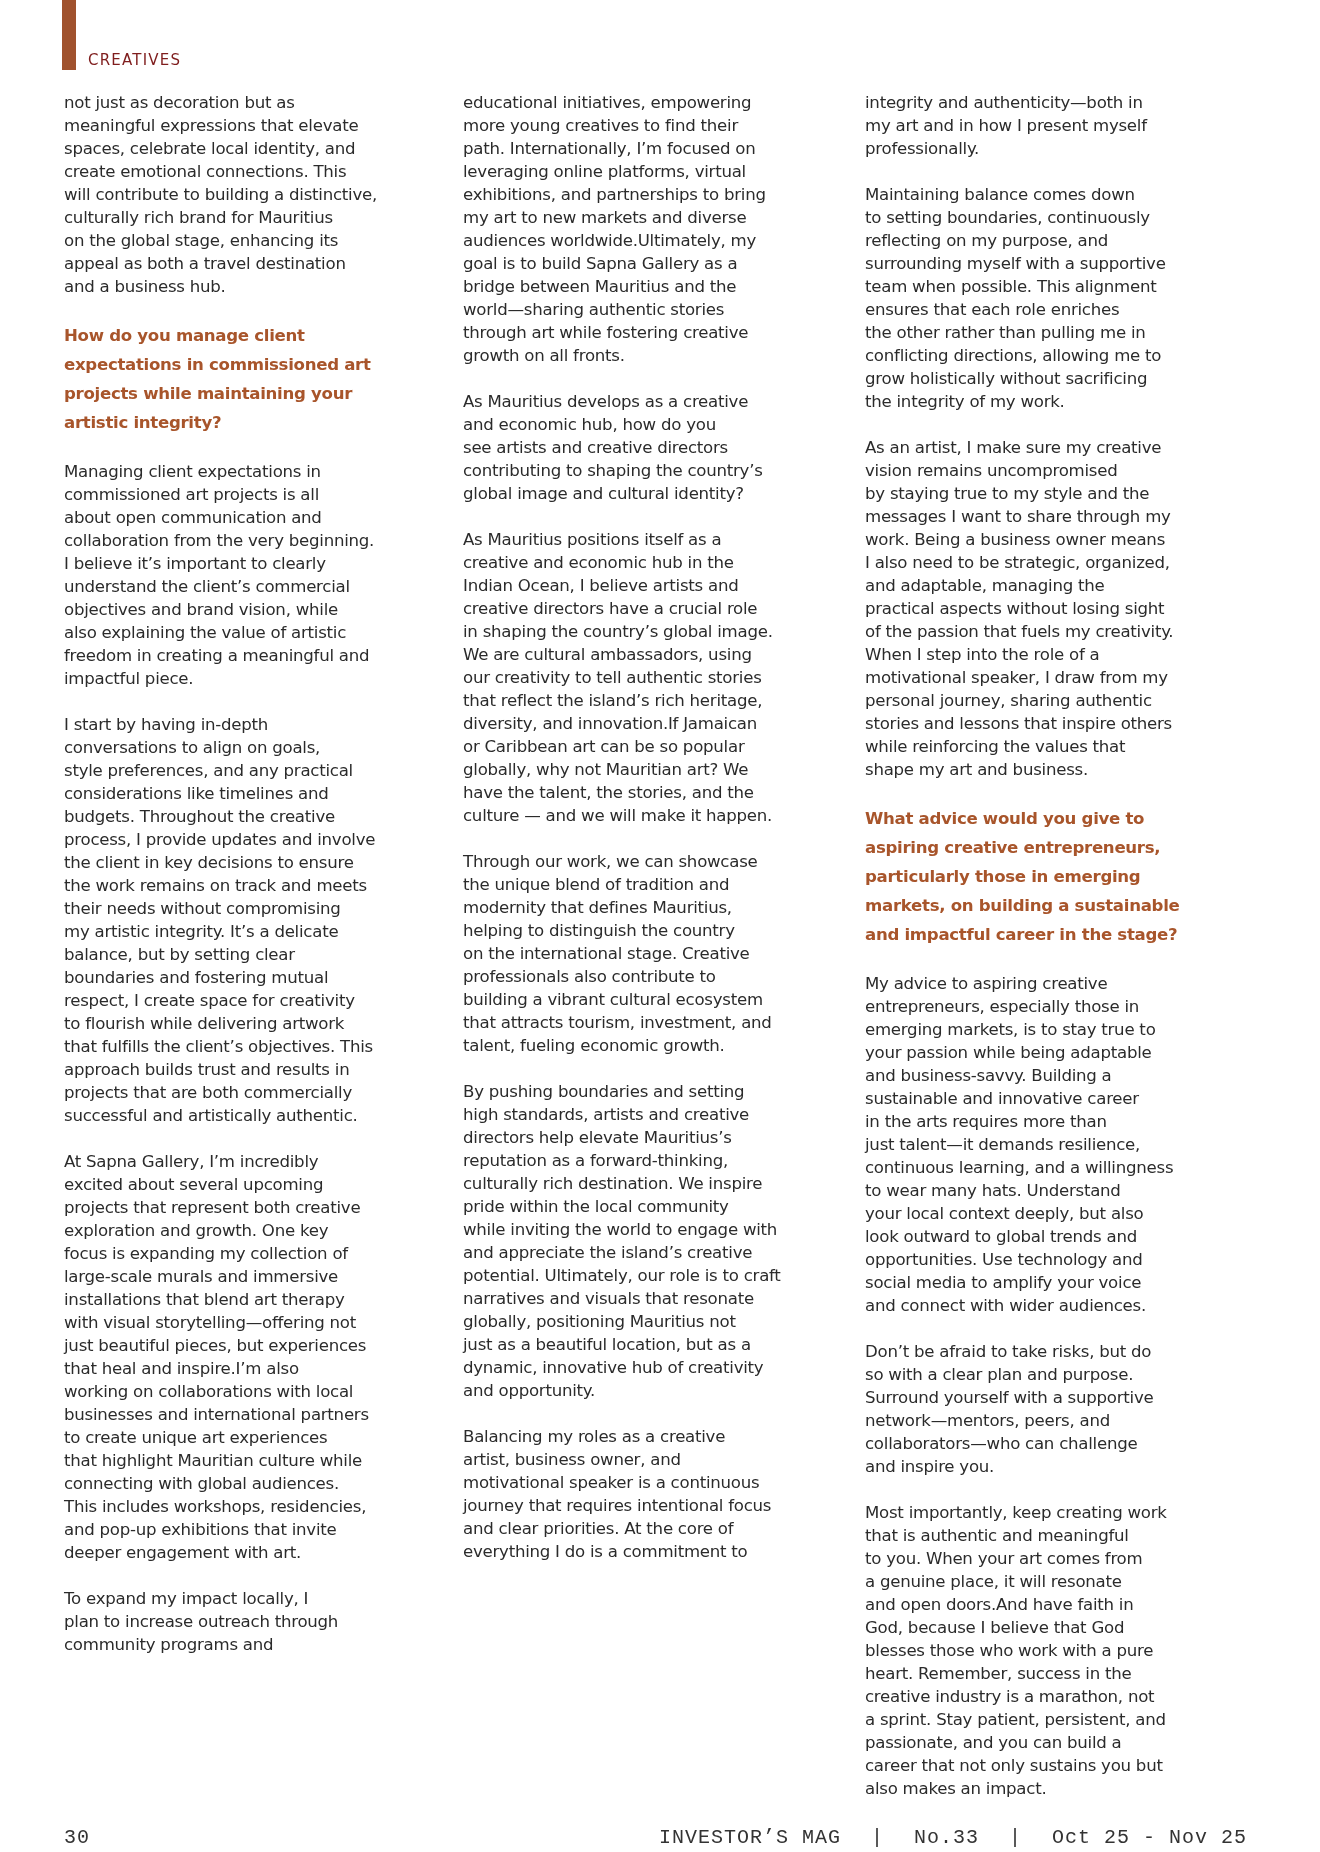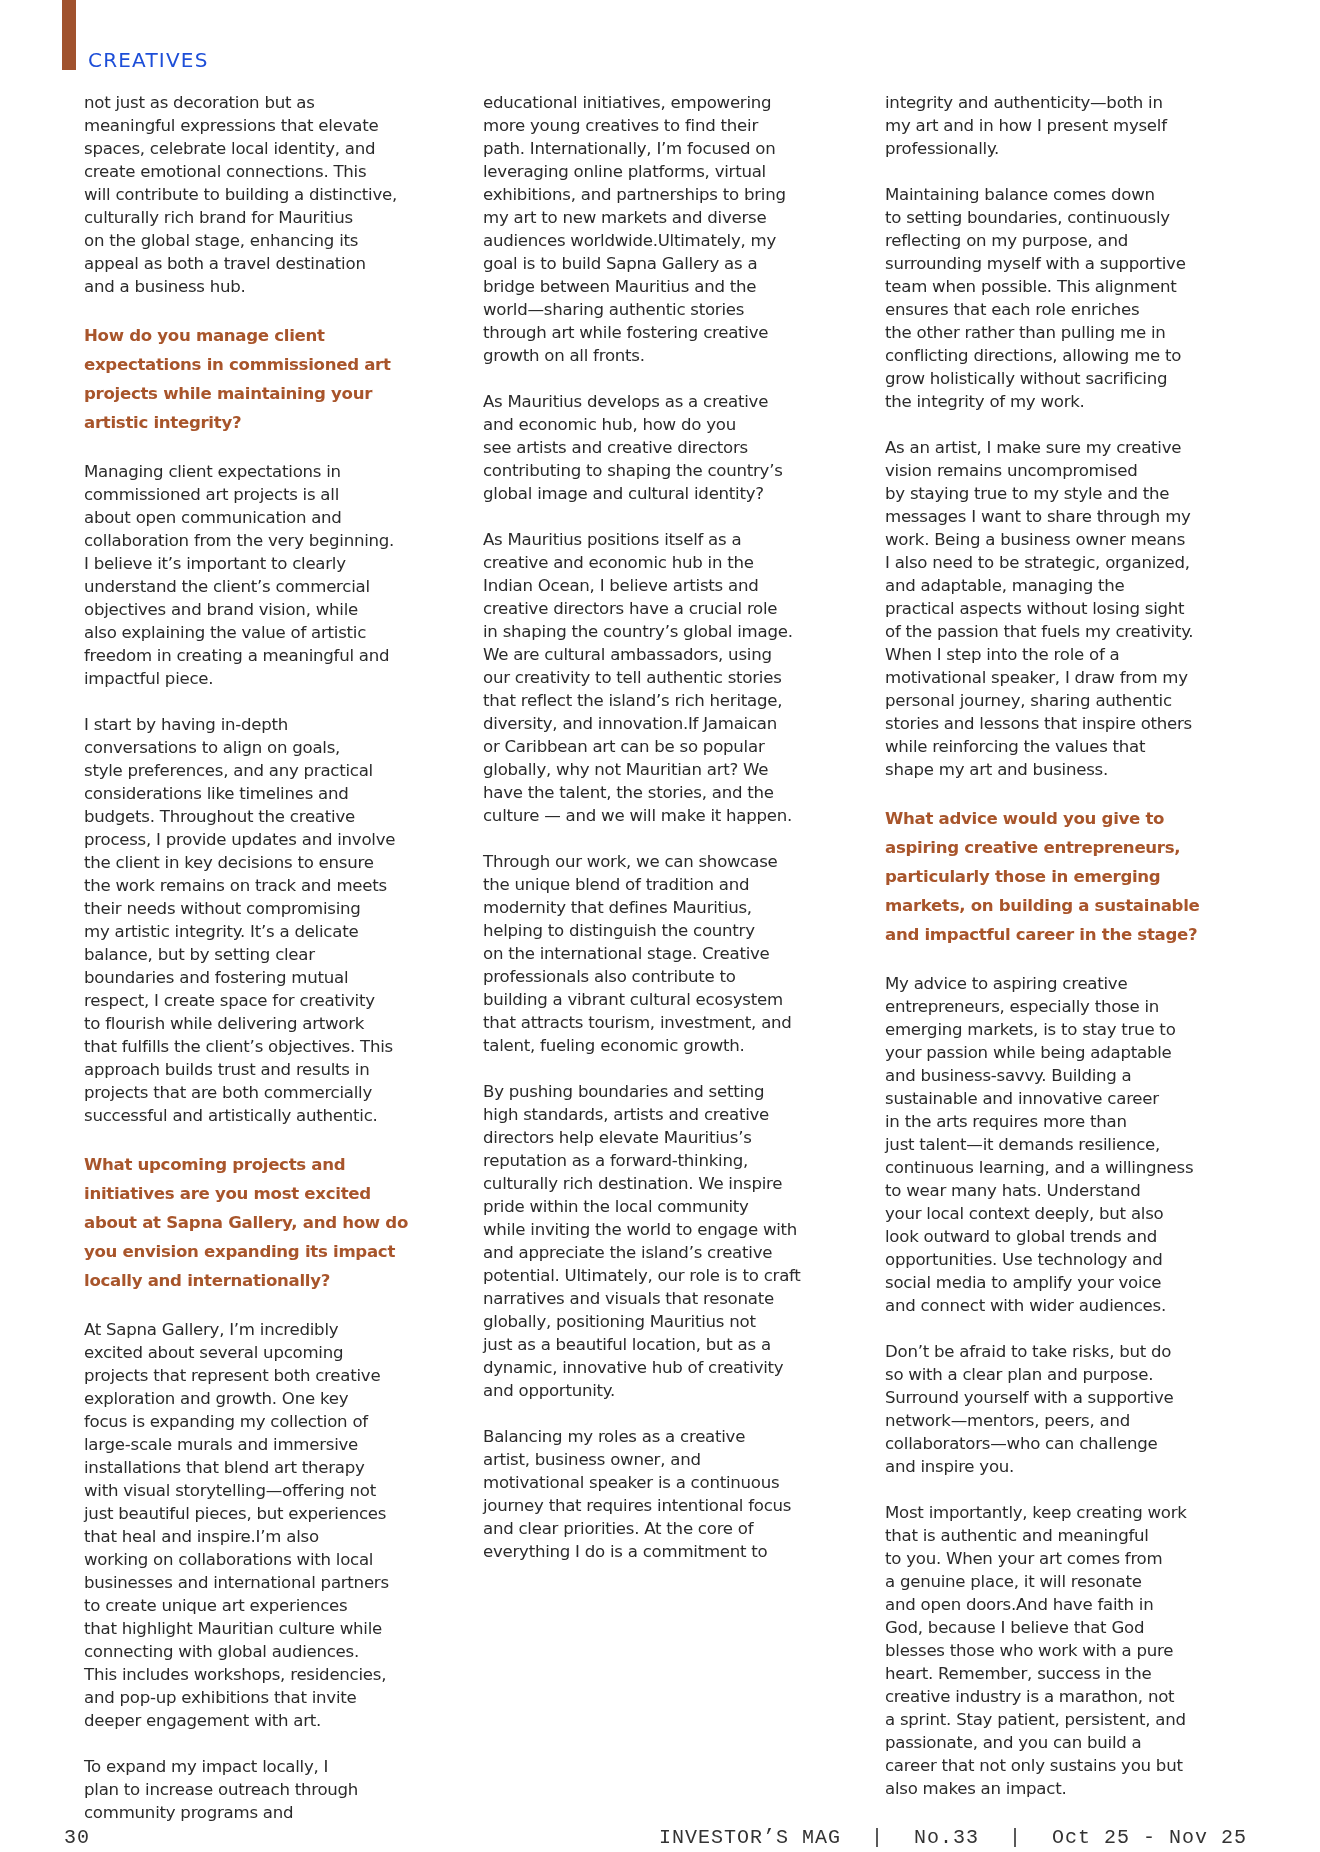--- a/index.html
+++ b/index.html
@@ -20,30 +20,29 @@
       left: 62px;
       top: 0;
       width: 14px;
       height: 70px;
       background: #a0522d;
     }
     .section-label {
       position: absolute;
       left: 88px;
       top: 50px;
-      font-size: 20px;
+      font-size: 15px;
       letter-spacing: 1.2px;
-      color: #1d4ed8;
+      color: #7f1d1d;
       line-height: 20px;
     }
     .column {
       position: absolute;
       top: 91px;
       width: 372px;
-      margin-left: 20px;
     }
     .col-1 { left: 64px; }
     .col-2 { left: 463px; }
     .col-3 { left: 865px; }
     .para {
       margin: 0 0 23px 0;
       font-size: 16.6px;
       line-height: 23px;
       letter-spacing: -0.25px;
       color: #2b2b2b;
@@ -127,25 +126,20 @@
 their needs without compromising
 my artistic integrity. It’s a delicate
 balance, but by setting clear
 boundaries and fostering mutual
 respect, I create space for creativity
 to flourish while delivering artwork
 that fulfills the client’s objectives. This
 approach builds trust and results in
 projects that are both commercially
 successful and artistically authentic.</p>
-  <p class="question">What upcoming projects and
-initiatives are you most excited
-about at Sapna Gallery, and how do
-you envision expanding its impact
-locally and internationally?</p>
   <p class="para">At Sapna Gallery, I’m incredibly
 excited about several upcoming
 projects that represent both creative
 exploration and growth. One key
 focus is expanding my collection of
 large-scale murals and immersive
 installations that blend art therapy
 with visual storytelling—offering not
 just beautiful pieces, but experiences
 that heal and inspire.I’m also

